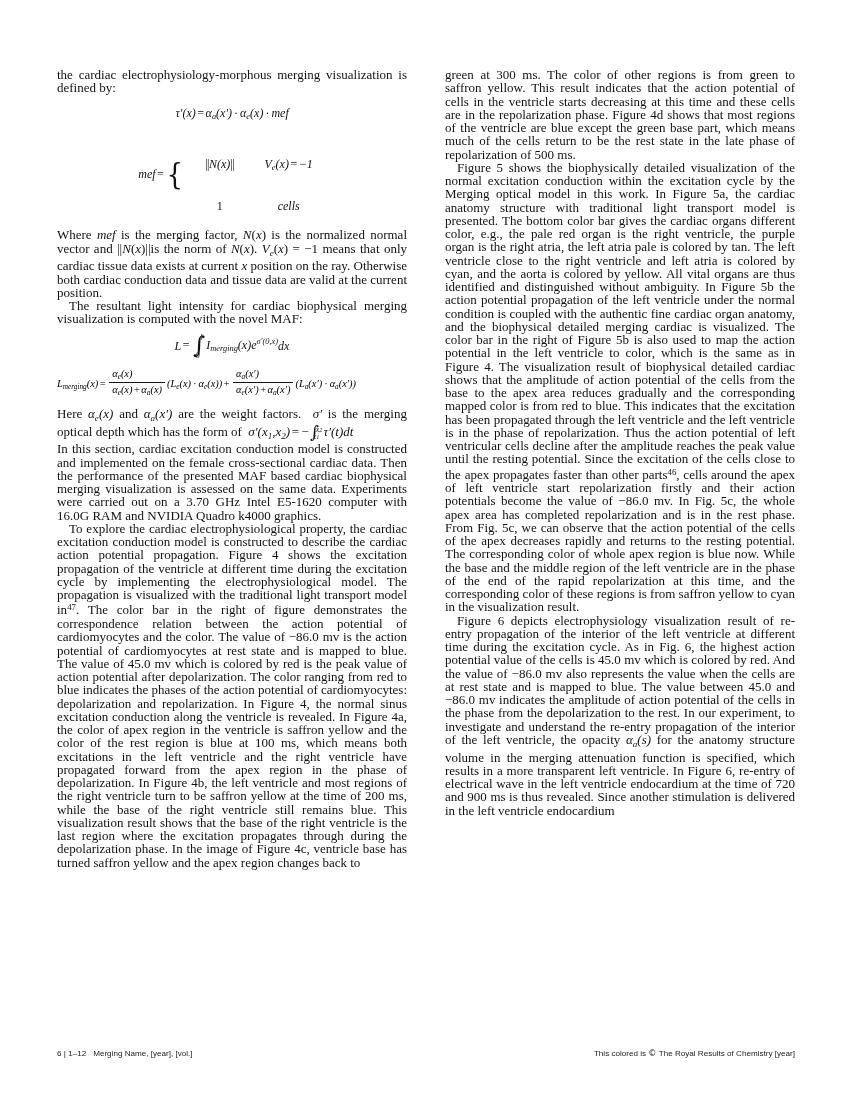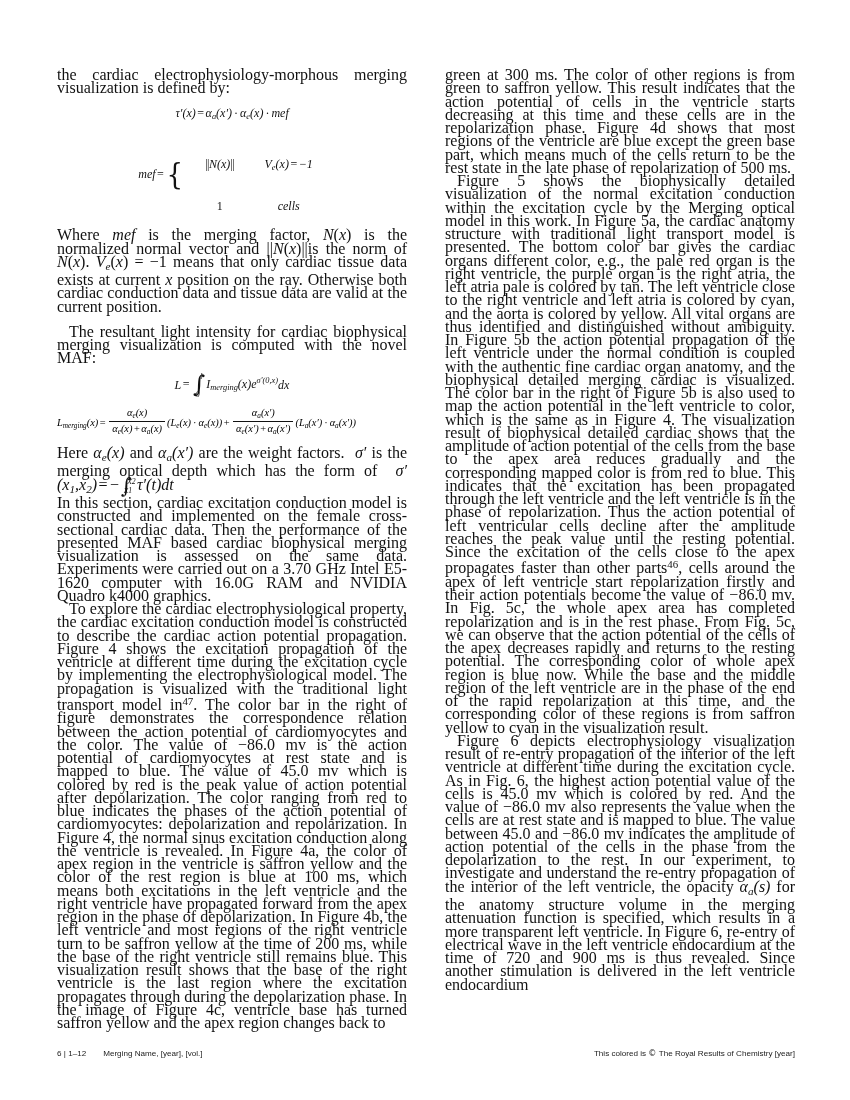--- a/index.html
+++ b/index.html
@@ -39,21 +39,21 @@
     width: 738px;
   }
 
   .col {
     width: 350px;
     flex: 0 0 350px;
   }
 
   p {
     margin: 0;
-    font-size: 16px;
+    font-size: 13px;
     line-height: 13.25px;
     text-align: justify;
     text-justify: inter-word;
     hyphens: manual;
     color: #111;
   }
 
   p.indent { text-indent: 12px; }
 
   h2.section-head {
@@ -104,21 +104,21 @@
     vertical-align: 0.5em;
     font-style: normal;
   }
   .op { font-style: normal; padding: 0 1.5px; }
   .dot { font-style: normal; padding: 0 2px; }
 
   
   .frac {
     display: inline-block;
     vertical-align: -0.52em;
-    text-align: center;
+    text-align: left;
     margin: 0 2px;
   }
   .frac .num {
     display: block;
     padding: 0 3px 1px 3px;
   }
   .frac .den {
     display: block;
     border-top: 1px solid #111;
     padding: 1px 3px 0 3px;
@@ -218,21 +218,21 @@
     top: 1048px;
     width: 738px;
     display: flex;
     justify-content: space-between;
     align-items: baseline;
     font-family: "Liberation Sans", "DejaVu Sans", sans-serif;
     font-size: 8.1px;
     color: #222;
   }
   .footer-left { display: flex; gap: 0; white-space: nowrap; }
-  .footer-left .fl-pages { margin-right: 17px; }
+  .footer-left .fl-pages { margin-right: 7px; }
   .footer-right { white-space: nowrap; }
   .copy {
     display: inline-block;
     font-family: "DejaVu Sans", sans-serif;
   }
 </style>
 </head>
 <body>
 
 <div class="page">
@@ -255,21 +255,21 @@
               <span class="brace">{</span>
               <span class="cases-rows">
                 <span class="cases-row"><span class="case-a"><span class="norm">||</span><span class="mi">N</span>(<span class="mi">x</span>)<span class="norm">||</span></span><span class="case-b"><span class="mi">V</span><span class="sub">e</span>(<span class="mi">x</span>)<span class="op">=</span>−1</span></span>
                 <span class="cases-row"><span class="case-a mr">1</span><span class="case-b"><span class="mi">cells</span></span></span>
               </span>
           </span>
         </div>
 
         <p>Where <span class="mi">mef</span> is the merging factor, <span class="mi">N</span>(<span class="mi">x</span>) is the normalized normal vector and <span>||<span class="mi">N</span>(<span class="mi">x</span>)||</span>is the norm of <span class="mi">N</span>(<span class="mi">x</span>). <span class="mi">V<span class="sub">e</span></span>(<span class="mi">x</span>) = −1 means that only cardiac tissue data exists at current <span class="mi">x</span> position on the ray. Otherwise both cardiac conduction data and tissue data are valid at the current position.</p>
 
-        <p class="indent" style="margin-top:12px">The resultant light intensity for cardiac biophysical merging visualization is computed with the novel MAF:</p>
+        <p class="indent" style="margin-top:0">The resultant light intensity for cardiac biophysical merging visualization is computed with the novel MAF:</p>
 
         <div class="eq eq-block3">
           <span class="mi">L</span><span class="op">=</span><span class="intg"><span class="sym">∫</span><span class="lim-top">l</span><span class="lim-bot mr">0</span></span><span class="mi">I<span class="sub">merging</span>(<span class="mi">x</span>)</span><span class="mi">e<span class="sup">σ′(0,<span class="mi">x</span>)</span></span><span class="mi">dx</span>
         </div>
 
         <div class="eq-wide">
           <span class="mi">L<span class="sub">merging</span>(<span class="mi">x</span>)</span><span class="op">=</span><span class="frac"><span class="num mi">α<span class="sub">e</span>(<span class="mi">x</span>)</span><span class="den mi">α<span class="sub">e</span>(<span class="mi">x</span>)<span class="op">+</span>α<span class="sub">a</span>(<span class="mi">x</span>)</span></span><span class="mi">(L<span class="sub">e</span>(<span class="mi">x</span>)<span class="dot">·</span>α<span class="sub">e</span>(<span class="mi">x</span>))</span><span class="op">+</span><span class="frac"><span class="num mi">α<span class="sub">a</span>(<span class="mi">x</span>′)</span><span class="den mi">α<span class="sub">e</span>(<span class="mi">x</span>′)<span class="op">+</span>α<span class="sub">a</span>(<span class="mi">x</span>′)</span></span><span class="mi">(L<span class="sub">a</span>(<span class="mi">x</span>′)<span class="dot">·</span>α<span class="sub">a</span>(<span class="mi">x</span>′))</span>
         </div>
 
         <p>Here <span class="mi">α<span class="sub">e</span>(<span class="mi">x</span>)</span> and <span class="mi">α<span class="sub">a</span>(<span class="mi">x</span>′)</span> are the weight factors.&nbsp; <span class="mi">σ′</span> is the merging optical depth which has the form of&nbsp; <span class="mi">σ′(<span class="mi">x</span><span class="sub mr">1</span>,<span class="mi">x</span><span class="sub mr">2</span>)<span class="op">=</span>−<span class="intg-s"><span class="sym">∫</span><span class="lim-top">x<span style="font-size:0.8em">2</span></span><span class="lim-bot">x<span style="font-size:0.8em">1</span></span></span>&nbsp;τ′(<span class="mi">t</span>)<span class="mi">dt</span></span></p>

